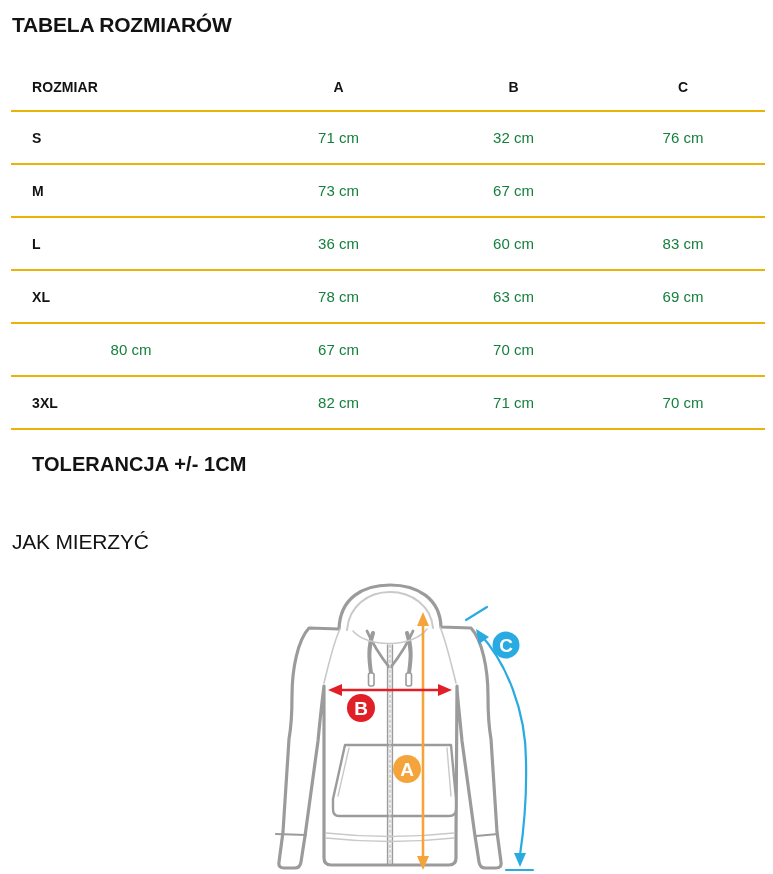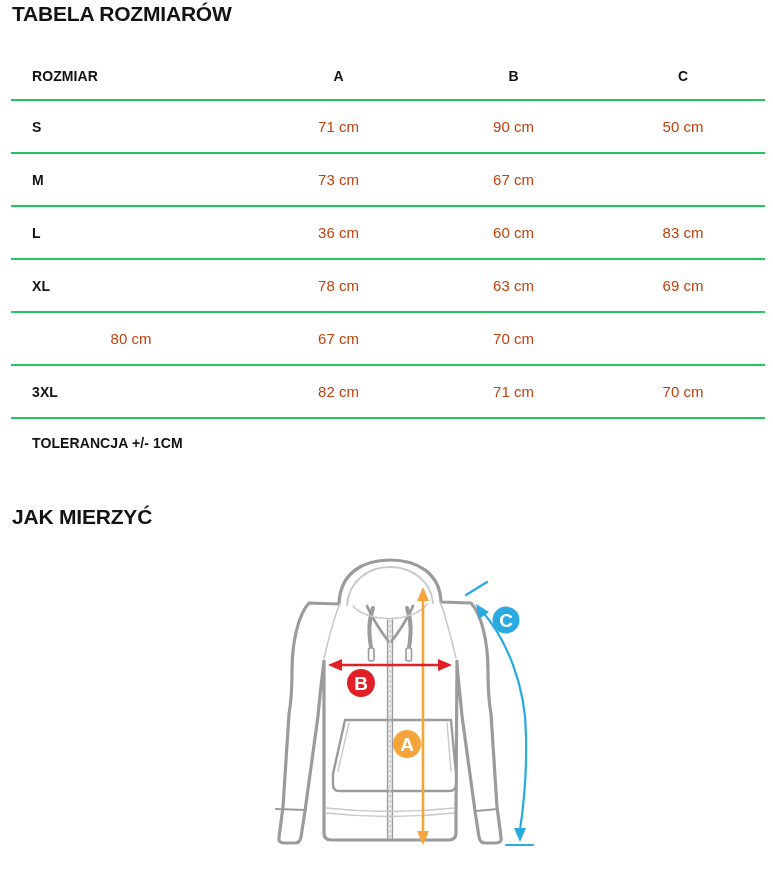--- a/index.html
+++ b/index.html
@@ -5,35 +5,35 @@
   html,body { margin:0; padding:0; }
   body {
     width:773px; height:874px;
     background:#ffffff;
     color:#131313;
     font-family:"Liberation Sans", sans-serif;
     box-sizing:border-box;
     padding:0 8px 0 11px;
     overflow:hidden;
   }
-  .h1 { font-size:21px; font-weight:bold; letter-spacing:-0.2px; padding:2px 0 0 1px; }
+  .h1 { font-size:21px; font-weight:bold; letter-spacing:-0.2px; padding:13px 0 0 1px; }
   .table { margin-top:26px; }
   .tr {
     display:grid;
     grid-template-columns:240px 175px 175px 164px;
     align-items:center;
     height:51px;
-    border-bottom:2px solid #22c55e;
+    border-bottom:2px solid #eab308;
   }
   .tr.head { height:47px; }
   .cell-size { padding-left:21px; font-weight:bold; font-size:14px; letter-spacing:0.1px; }
-  .cell-val  { text-align:center; font-size:15px; color:#c2410c; }
+  .cell-val  { text-align:center; font-size:15px; color:#15803d; }
   .head .cell-size, .head .cell-val { font-size:14px; font-weight:bold; color:#131313; }
-  .tolerance { padding:16px 0 0 21px; font-weight:bold; font-size:14px; letter-spacing:0.1px; }
-  .h2 { font-size:21px; font-weight:bold; letter-spacing:-0.2px; margin-top:54px; padding-left:1px; }
+  .tolerance { padding:23px 0 0 21px; font-weight:bold; font-size:20px; letter-spacing:0.1px; }
+  .h2 { font-size:21px; font-weight:normal; letter-spacing:-0.2px; margin-top:54px; padding-left:1px; }
   .diagram { margin:25px 0 0 238px; width:292px; height:322px; }
   svg text.badge-letter {
     font-family:"Liberation Sans", sans-serif;
     font-weight:bold;
     font-size:19px;
     fill:#ffffff;
     text-anchor:middle;
   }
 </style>
 </head>
@@ -47,22 +47,22 @@
     <div class="tr head">
       <div class="cell-size">ROZMIAR</div>
       <div class="cell-val">A</div>
       <div class="cell-val">B</div>
       <div class="cell-val">C</div>
     </div>
 
     <div class="tr">
       <div class="cell-size">S</div>
       <div class="cell-val">71 cm</div>
-      <div class="cell-val">90 cm</div>
-      <div class="cell-val">50 cm</div>
+      <div class="cell-val">32 cm</div>
+      <div class="cell-val">76 cm</div>
     </div>
     <div class="tr">
       <div class="cell-size">M</div>
       <div class="cell-val">73 cm</div>
       <div class="cell-val">67 cm</div>
     </div>
     <div class="tr">
       <div class="cell-size">L</div>
       <div class="cell-val">36 cm</div>
       <div class="cell-val">60 cm</div>

